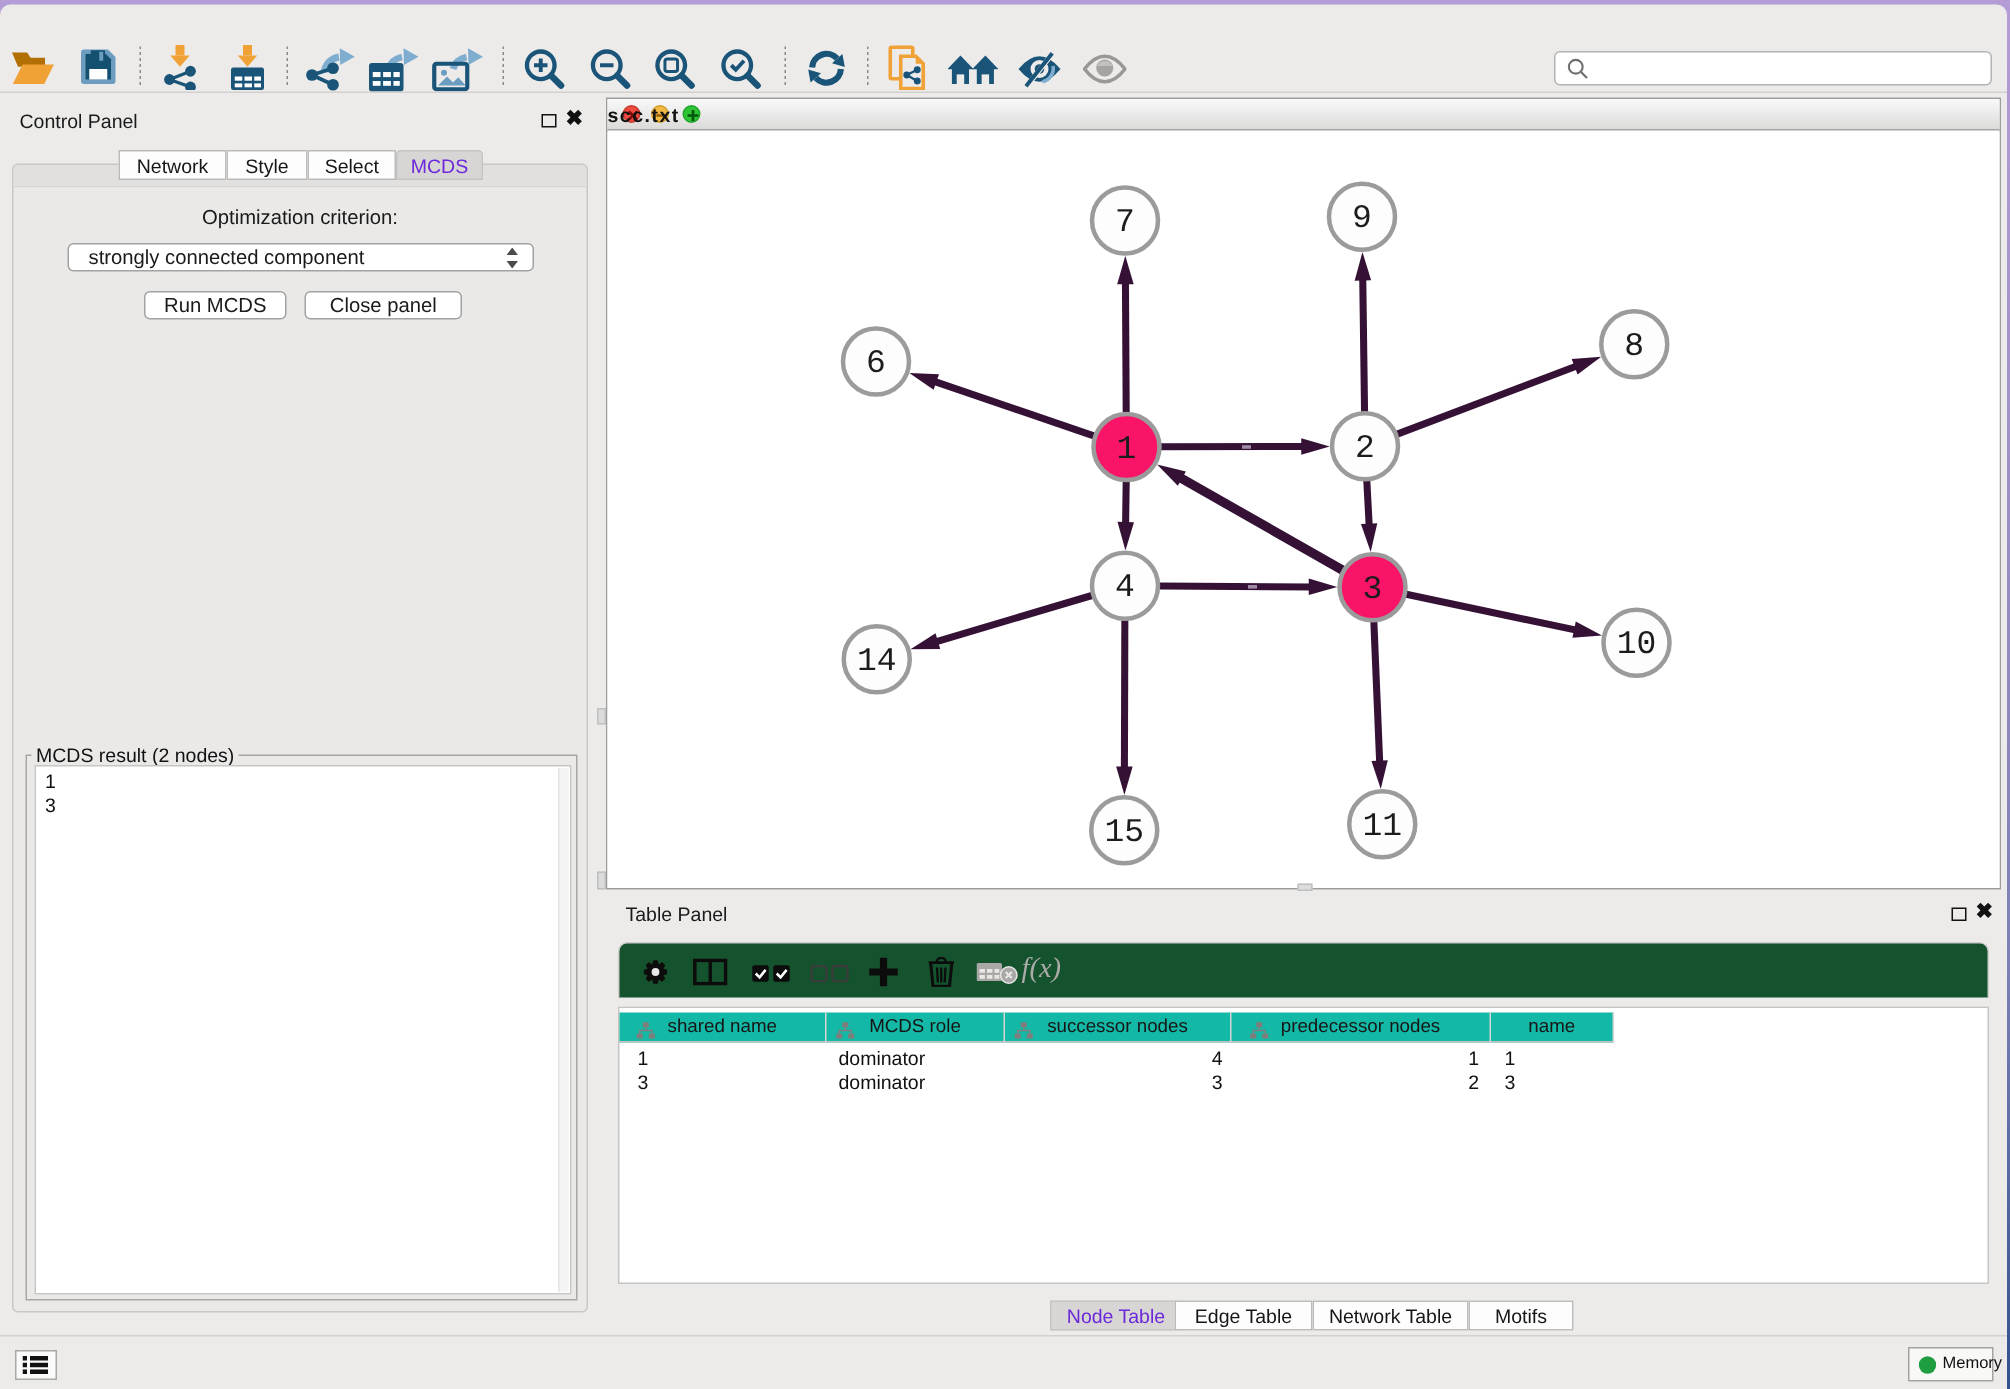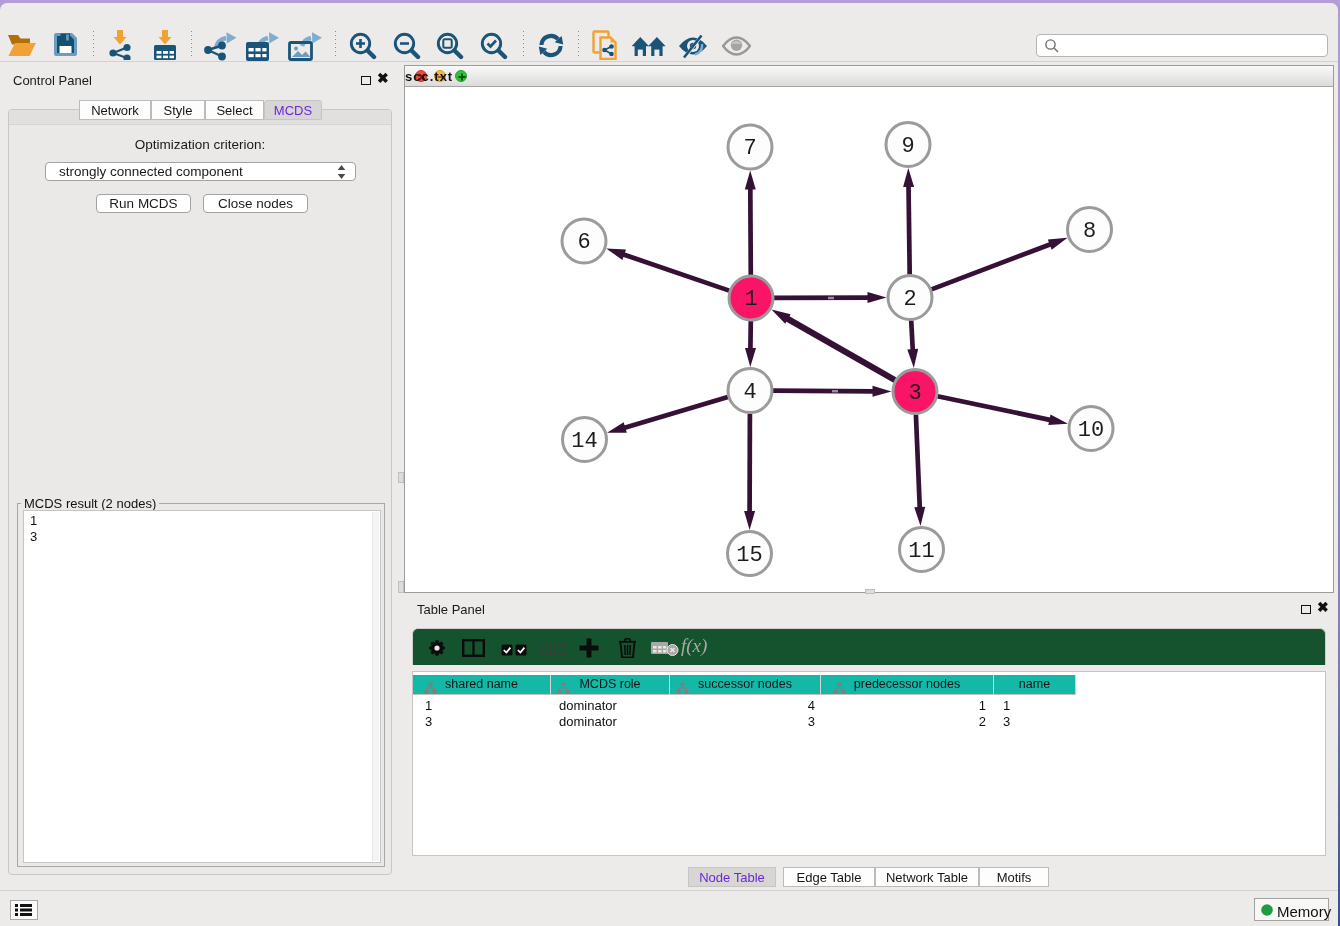--- a/index.html
+++ b/index.html
@@ -41,21 +41,21 @@
 #tphead{position:absolute;left:13px;top:5px;font-size:13px;color:#1a1a1a}
 #ttools{position:absolute;left:8px;top:31px;width:914px;height:37px;background:#14532d;border:1px solid #cfcecd;border-bottom:none;border-radius:6px 6px 0 0}
 #ttable{position:absolute;left:8px;top:74px;width:914px;height:185px;border:1px solid #c6c5c4;background:#fff}
 #thead{position:absolute;left:0;top:3px;width:663px;height:20px;background:#14b8a6;border-bottom:1px solid #c2c1c0}
 .th{position:absolute;top:0;height:20px;border-right:1px solid #d5d4d3;font-size:12.5px;color:#161616;text-align:center;line-height:19px}
 .td{position:absolute;font-size:13px;color:#111;line-height:16px}
 #tptabs{position:absolute;left:0;top:270px;width:100%;height:20px}
 #tptabs .tab{top:0}
 #status{position:absolute;left:0;top:887px;width:100%;height:36px;border-top:1px solid #d2d1d0;background:#ecebea}
 #listbtn{position:absolute;left:10px;top:9px;width:28px;height:20px;background:#fafafa;border:1px solid #a9a8a7}
-#membtn{position:absolute;right:9px;top:7px;width:75px;height:23px;background:#f8f8f7;border:1px solid #a3a2a1;font-size:15px;color:#111}
+#membtn{position:absolute;right:9px;top:7px;width:57px;height:23px;background:#f8f8f7;border:1px solid #a3a2a1;font-size:11px;color:#111}
 </style></head>
 <body>
 <div id="deskbg"></div>
 <div id="win">
   <div id="toolbar">
 <div class="ti" style="left:6px;top:6px"><svg width="32" height="24" viewBox="0 0 32 24">
           <path d="M2 2 h10 l2.5 3.5 H24 v6 H6 Z" fill="#b16f04"></path>
           <path d="M9 10 h21 l-6.5 13 H2.5 Z" fill="#f0a236"></path>
         </svg></div>
 <div class="ti" style="left:53px;top:5px"><svg width="25" height="25" viewBox="0 0 25 25">
@@ -224,21 +224,21 @@
       <div id="cpbody">
         <div id="cpband"></div>
         <div id="optlabel">Optimization criterion:</div>
         <div id="optsel">strongly connected component
           <svg width="9" height="14" style="position:absolute;right:9px;top:2px" viewBox="0 0 9 14">
               <path d="M4.5 0 L8.3 5 H0.7 Z" fill="#4a4a4a"></path>
               <path d="M4.5 14 L8.3 9 H0.7 Z" fill="#4a4a4a"></path>
             </svg>
         </div>
         <div class="btn" style="left:87px;width:95px">Run MCDS</div>
-        <div class="btn" style="left:194px;width:105px">Close nodes</div>
+        <div class="btn" style="left:194px;width:105px">Close panel</div>
         <div id="mcdsbox">
           <div id="mcdslegend">MCDS result (2 nodes)</div>
           <div id="mcdstext">1<br>3<div id="mcdsscroll"></div></div>
         </div>
       </div>
     </div>
     <div id="divider"></div>
     <div style="position:absolute;left:398px;top:519px;width:6px;height:12px;background:#dcdcdc;border:1px solid #c0c0c0"></div>
     <div style="position:absolute;left:865px;top:527px;width:10px;height:5px;background:#dcdcdc;border:1px solid #c0c0c0;z-index:5"></div>
     <div id="net">
@@ -432,21 +432,21 @@
         <div class="td" style="left:257px;top:26px;width:145px;text-align:right">4</div>
         <div class="td" style="left:408px;top:26px;width:165px;text-align:right">1</div>
         <div class="td" style="left:590px;top:26px">1</div>
         <div class="td" style="left:12px;top:42px">3</div>
         <div class="td" style="left:146px;top:42px">dominator</div>
         <div class="td" style="left:257px;top:42px;width:145px;text-align:right">3</div>
         <div class="td" style="left:408px;top:42px;width:165px;text-align:right">2</div>
         <div class="td" style="left:590px;top:42px">3</div>
       </div>
       <div id="tptabs">
-        <div class="tab tabsel" style="left:284px;width:88px">Node Table</div>
+        <div class="tab tabsel" style="left:296px;width:88px">Node Table</div>
         <div class="tab" style="left:379px;width:92px">Edge Table</div>
         <div class="tab" style="left:471px;width:104px">Network Table</div>
         <div class="tab" style="left:575px;width:70px">Motifs</div>
       </div>
     </div>
   </div>
   <div id="status">
     <div id="listbtn">
         <svg width="17" height="14" style="position:absolute;left:4px;top:2px" viewBox="0 0 17 14">
           <g fill="#111">

